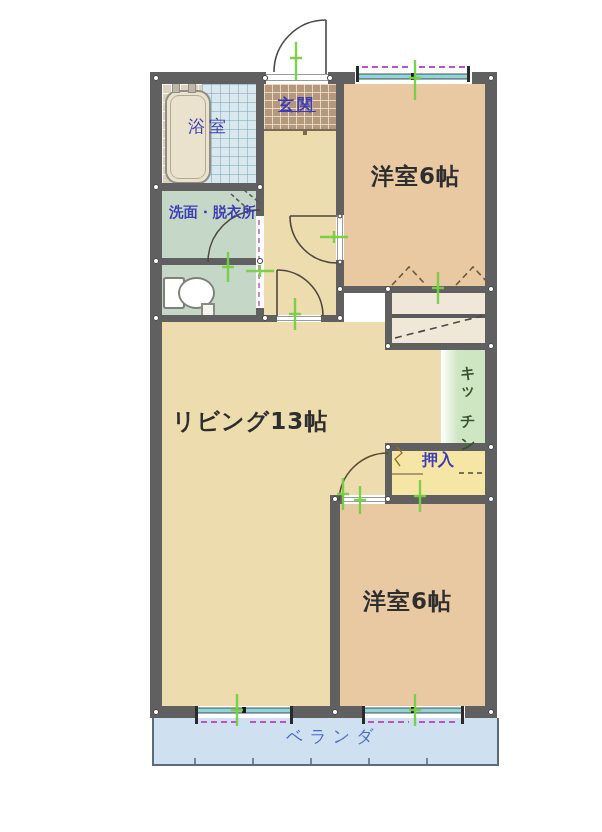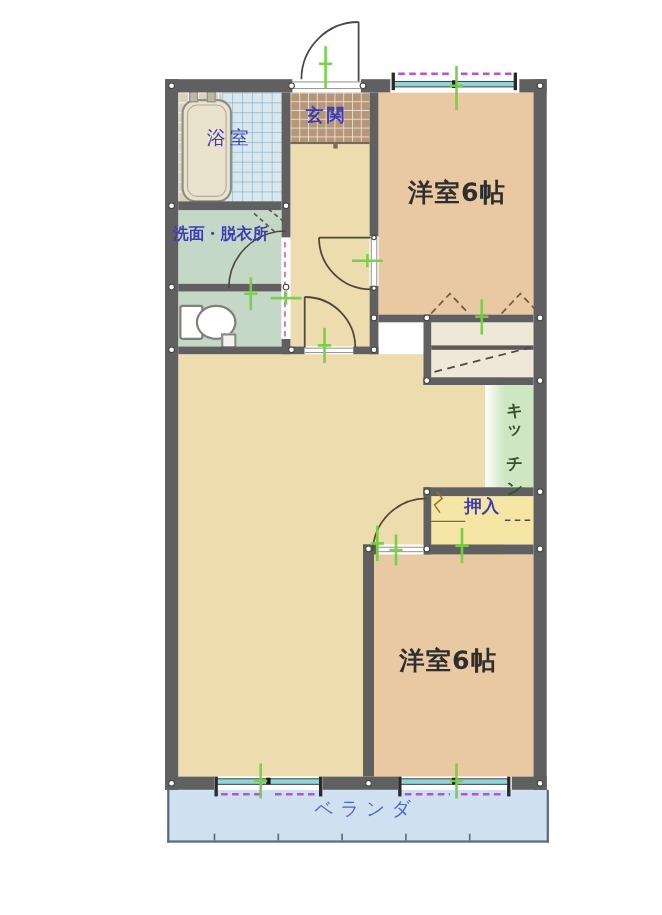--- a/index.html
+++ b/index.html
@@ -221,21 +221,22 @@
       <circle cx="388" cy="499" r="2.6"></circle>
         <circle cx="491" cy="499" r="2.6"></circle>
       <circle cx="335" cy="499" r="2.6"></circle>
         <circle cx="335" cy="712" r="2.6"></circle>
       <circle cx="340" cy="216" r="2"></circle>
         <circle cx="340" cy="262" r="2"></circle>
     </g>
   </svg>
 
   <div class="label lbl-blue" style="left:188px;top:118px;font-size:17px;letter-spacing:4px;">浴室</div>
-  <div class="label lbl-blue" style="left:278px;top:97px;font-size:16px;letter-spacing:3px;font-weight:bold;">玄関</div>
-  <div class="label lbl-blue" style="left:157px;top:206px;font-size:14.5px;font-weight:bold;">洗面・脱衣所</div>
+  <div class="label lbl-blue" style="left:278px;top:97px;font-size:16px;letter-spacing:3px;font-weight:bold;text-decoration:underline;">玄関</div>
+  <div class="label lbl-blue" style="left:169px;top:206px;font-size:14.5px;font-weight:bold;font-family:Liberation Mono, monospace;">洗面・脱衣所</div>
   <div class="label lbl-room" style="left:371px;top:165px;">洋室6帖</div>
+  <div class="label lbl-room" style="left:172px;top:410px;">リビング13帖</div>
   <div class="label" style="left:460px;top:355px;font-size:15px;color:#37522f;font-weight:bold;writing-mode:vertical-rl;letter-spacing:7px;">キッチン</div>
   <div class="label lbl-blue" style="left:422px;top:452px;font-size:16px;font-weight:bold;">押入</div>
   <div class="label lbl-room" style="left:363px;top:590px;">洋室6帖</div>
   <div class="label" style="left:286px;top:728px;font-size:17px;color:#4a6ac8;letter-spacing:6px;">ベランダ</div>
 
 </div>
 
 </body></html>

